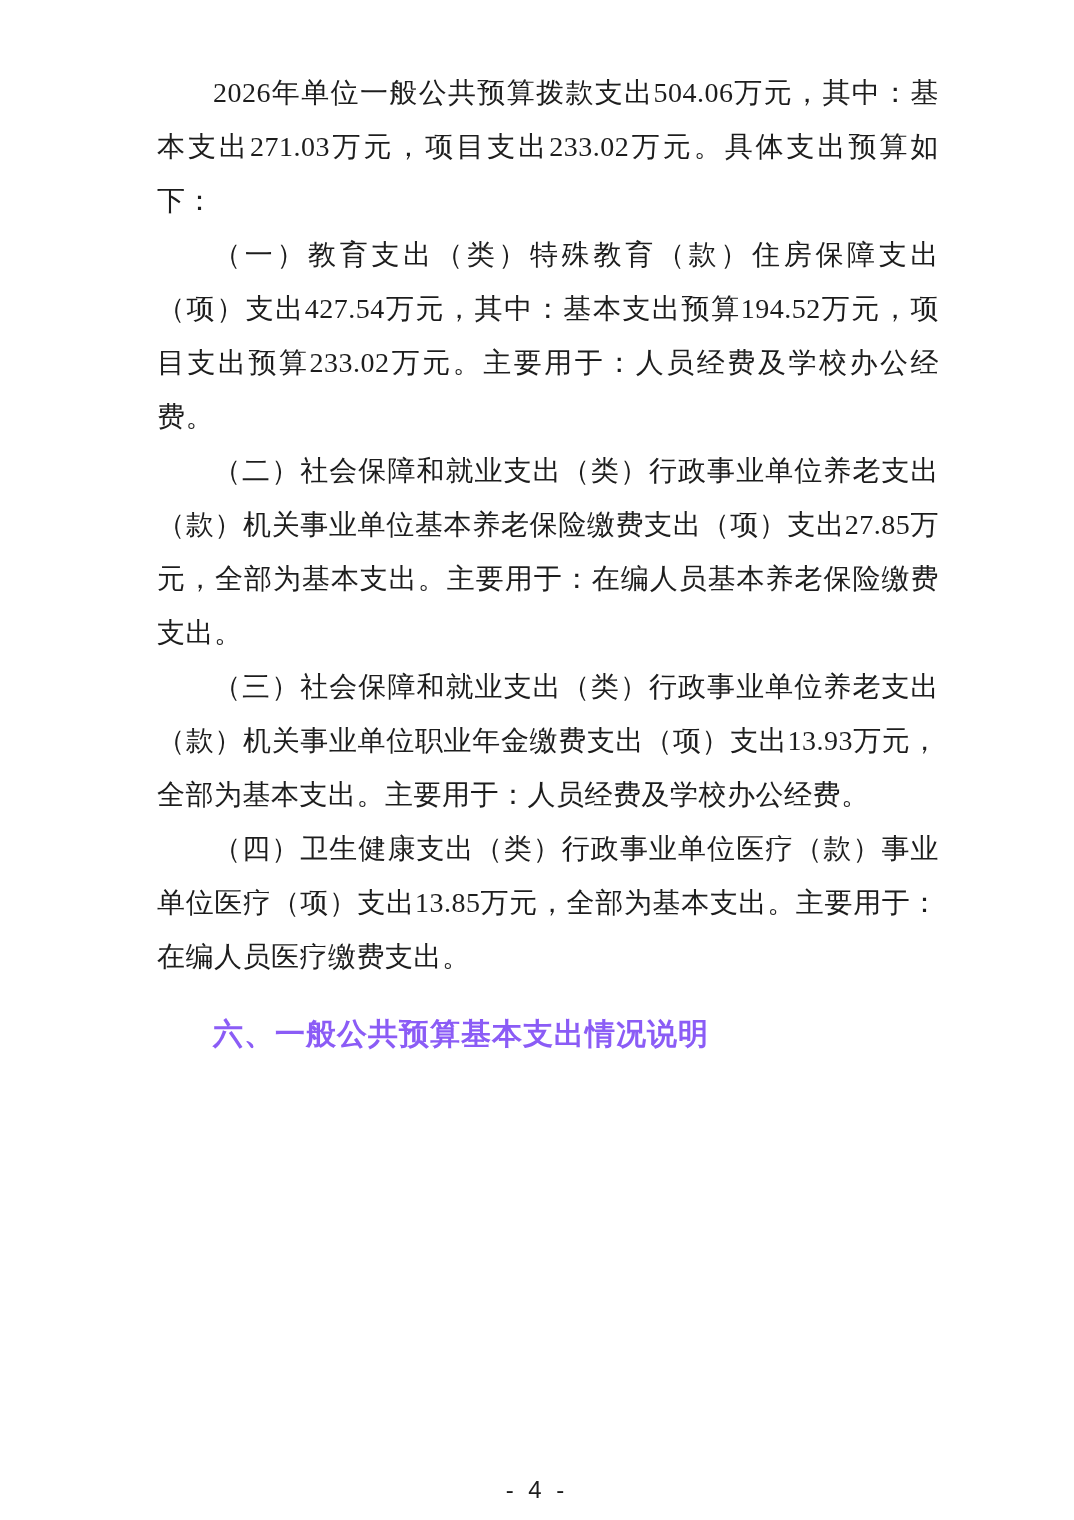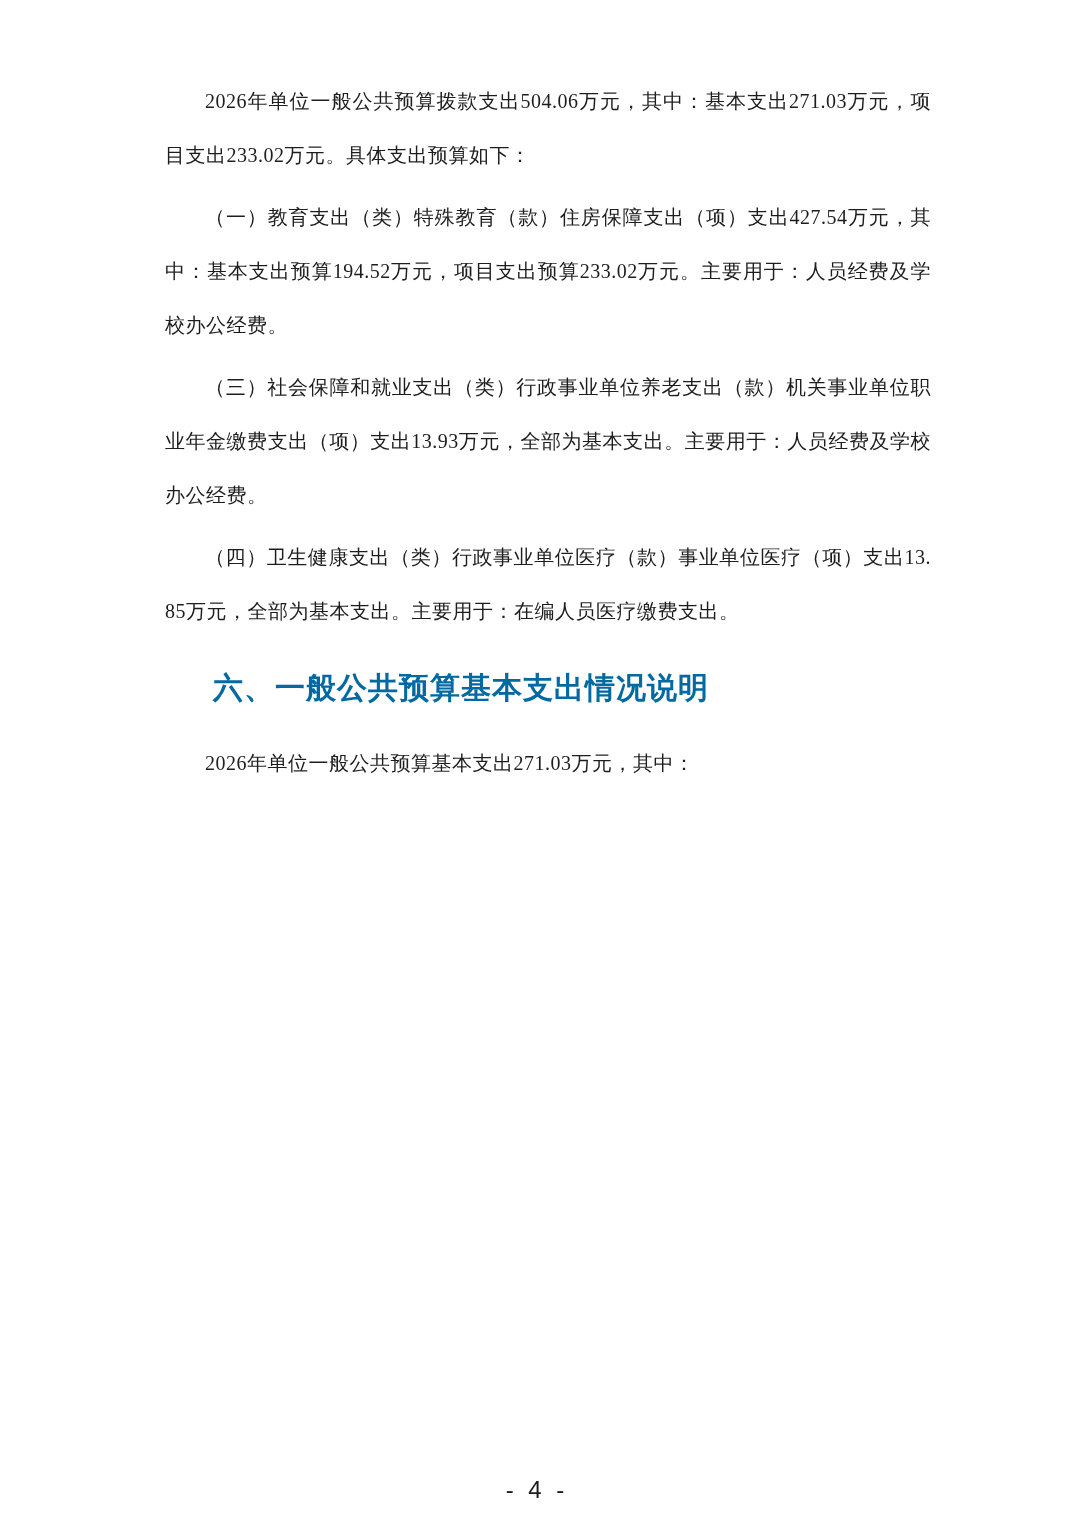--- a/index.html
+++ b/index.html
@@ -20,38 +20,38 @@
     inset: 0;
     background: #ffffff;
   }
   .page-body {
     position: absolute;
     left: 157px;
     top: 66px;
     width: 782px;
   }
   .para {
-    font-size: 20px;
+    font-size: 28px;
     line-height: 54px;
     text-align: justify;
     text-justify: inter-ideograph;
     text-indent: 2em;
     letter-spacing: 0.5px;
-    margin: 8px;
+    margin: 0;
     word-break: break-all;
   }
   .section-heading {
     font-family: "Liberation Sans", "DejaVu Sans", sans-serif;
     font-weight: 700;
     font-size: 30px;
     line-height: 54px;
     text-indent: 1.87em;
     letter-spacing: 1px;
     margin: 23px 0 21px 0;
-    color: #0369a1;
+    color: #8b5cf6;
   }
   .page-footer {
     position: absolute;
     left: 0;
     width: 100%;
     bottom: 16px;
     text-align: center;
   }
   .page-number {
     font-family: "Liberation Sans", "DejaVu Sans", sans-serif;
@@ -63,29 +63,29 @@
 </head>
 <body>
 
 <div class="page">
   <div class="page-body">
 
     <p class="para">2026年单位一般公共预算拨款支出504.06万元，其中：基本支出271.03万元，项目支出233.02万元。具体支出预算如下：</p>
 
     <p class="para">（一）教育支出（类）特殊教育（款）住房保障支出（项）支出427.54万元，其中：基本支出预算194.52万元，项目支出预算233.02万元。主要用于：人员经费及学校办公经费。</p>
 
+    <p class="para">（二）社会保障和就业支出（类）行政事业单位养老支出（款）机关事业单位基本养老保险缴费支出（项）支出27.85万元，全部为基本支出。主要用于：在编人员基本养老保险缴费支出。</p>
 
     <p class="para">（三）社会保障和就业支出（类）行政事业单位养老支出（款）机关事业单位职业年金缴费支出（项）支出13.93万元，全部为基本支出。主要用于：人员经费及学校办公经费。</p>
 
     <p class="para">（四）卫生健康支出（类）行政事业单位医疗（款）事业单位医疗（项）支出13.85万元，全部为基本支出。主要用于：在编人员医疗缴费支出。</p>
 
 
     <h2 class="section-heading">六、一般公共预算基本支出情况说明</h2>
 
-    <p class="para">2026年单位一般公共预算基本支出271.03万元，其中：</p>
 
 
   </div>
 
   <div class="page-footer">
     <span class="page-number">- 4 -</span>
   </div>
 </div>
 
 </body></html>

